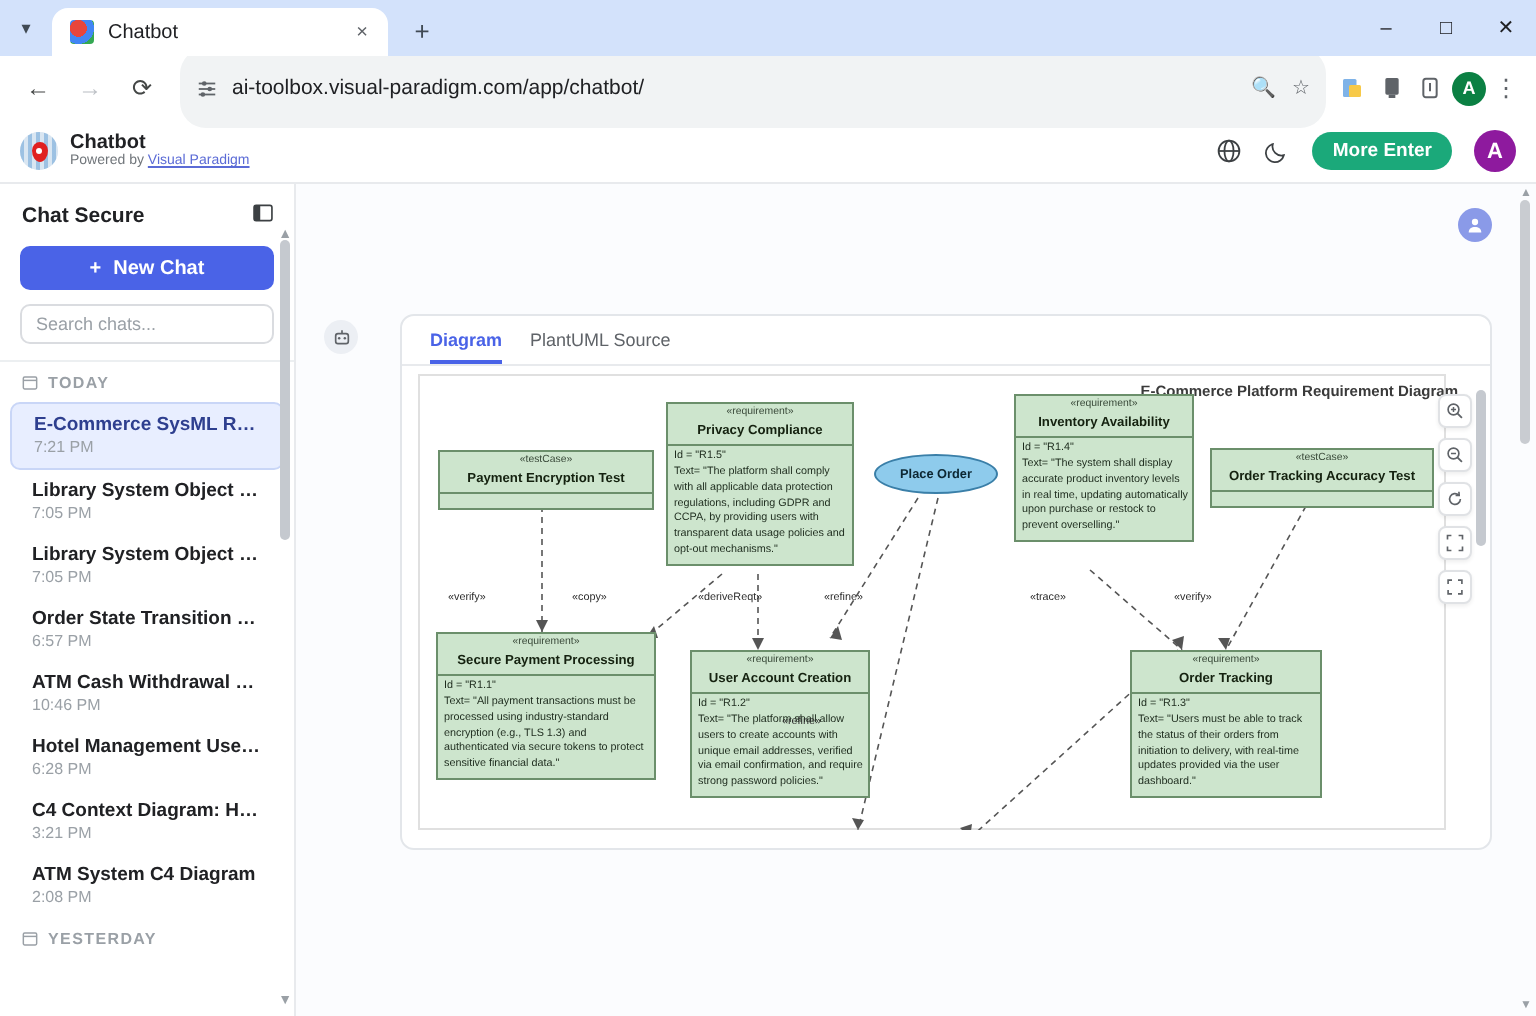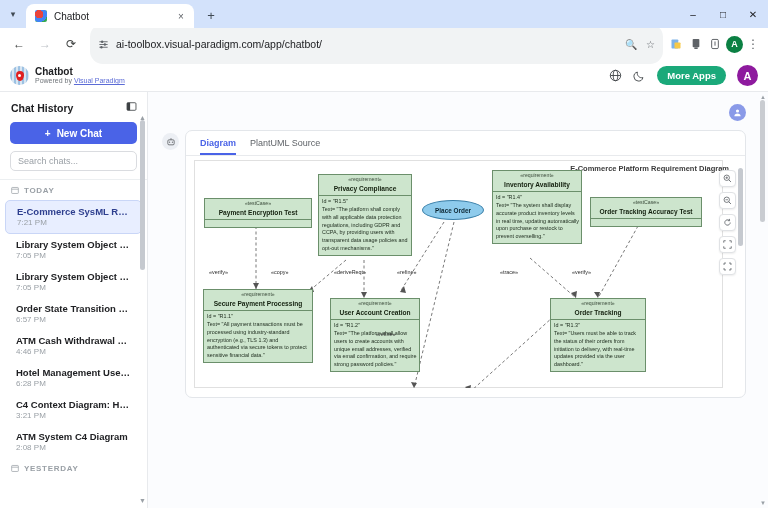--- a/index.html
+++ b/index.html
@@ -250,22 +250,23 @@
   .user-bubble {
     background: #4a63e7; color: #fff;
     font-size: 9.5px;
     border-radius: 7px;
     padding: 7px 10px;
     max-width: 410px;
     line-height: 1.3;
   }
 
   .assistant-row {
-    display: flex; align-items: flex-start; gap: 6px;
+    display: flex; align-items: flex-start; gap: 21px;
     padding: 9px 22px 0 14px;
+    margin-top: 27px;
   }
   .bot-avatar {
     width: 17px; height: 17px; border-radius: 50%;
     background: #eceff4; color: #5f6368;
     display: flex; align-items: center; justify-content: center;
     font-size: 9px; flex: none; margin-top: 3px;
   }
   .card {
     flex: 1;
     background: #ffffff;
@@ -490,30 +491,30 @@
           <circle cx="8" cy="8" r="6.4" fill="none" stroke="#3c4043" stroke-width="1.1"></circle>
           <ellipse cx="8" cy="8" rx="2.8" ry="6.4" fill="none" stroke="#3c4043" stroke-width="1.1"></ellipse>
           <line x1="1.8" y1="8" x2="14.2" y2="8" stroke="#3c4043" stroke-width="1.1"></line>
         </svg>
     </span>
     <span class="hdr-ico">
       <svg width="13" height="13" viewBox="0 0 16 16">
           <path d="M12.2 10.6A5.6 5.6 0 0 1 5.4 3.8a5.6 5.6 0 1 0 6.8 6.8z" fill="none" stroke="#3c4043" stroke-width="1.1"></path>
         </svg>
     </span>
-    <button class="more-apps">More Apps</button>
+    <button class="more-apps">More Enter</button>
     <div class="avatar-app">A</div>
   </div>
 </div>
 
 <div class="app-body">
 
   <aside class="sidebar">
     <div class="sb-head">
-      <div class="sb-title">Chat History</div>
+      <div class="sb-title">Chat Secure</div>
       <div class="sb-collapse">
         <svg width="11" height="11" viewBox="0 0 16 16">
             <rect x="1.5" y="2.5" width="13" height="11" rx="1.5" fill="none" stroke="#3c4043" stroke-width="1.2"></rect>
             <rect x="1.5" y="2.5" width="4.5" height="11" fill="#3c4043"></rect>
           </svg>
       </div>
     </div>
     <button class="new-chat">
       <span>+</span>
       <span>New Chat</span>
@@ -546,21 +547,21 @@
       <div class="chat-item">
         <div class="chat-name">Library System Object Diagr...</div>
         <div class="chat-time">7:05 PM</div>
       </div>
       <div class="chat-item">
         <div class="chat-name">Order State Transition Diagra...</div>
         <div class="chat-time">6:57 PM</div>
       </div>
       <div class="chat-item">
         <div class="chat-name">ATM Cash Withdrawal Seque...</div>
-        <div class="chat-time">4:46 PM</div>
+        <div class="chat-time">10:46 PM</div>
       </div>
       <div class="chat-item">
         <div class="chat-name">Hotel Management Use Case</div>
         <div class="chat-time">6:28 PM</div>
       </div>
       <div class="chat-item">
         <div class="chat-name">C4 Context Diagram: Hotel ...</div>
         <div class="chat-time">3:21 PM</div>
       </div>
       <div class="chat-item">

